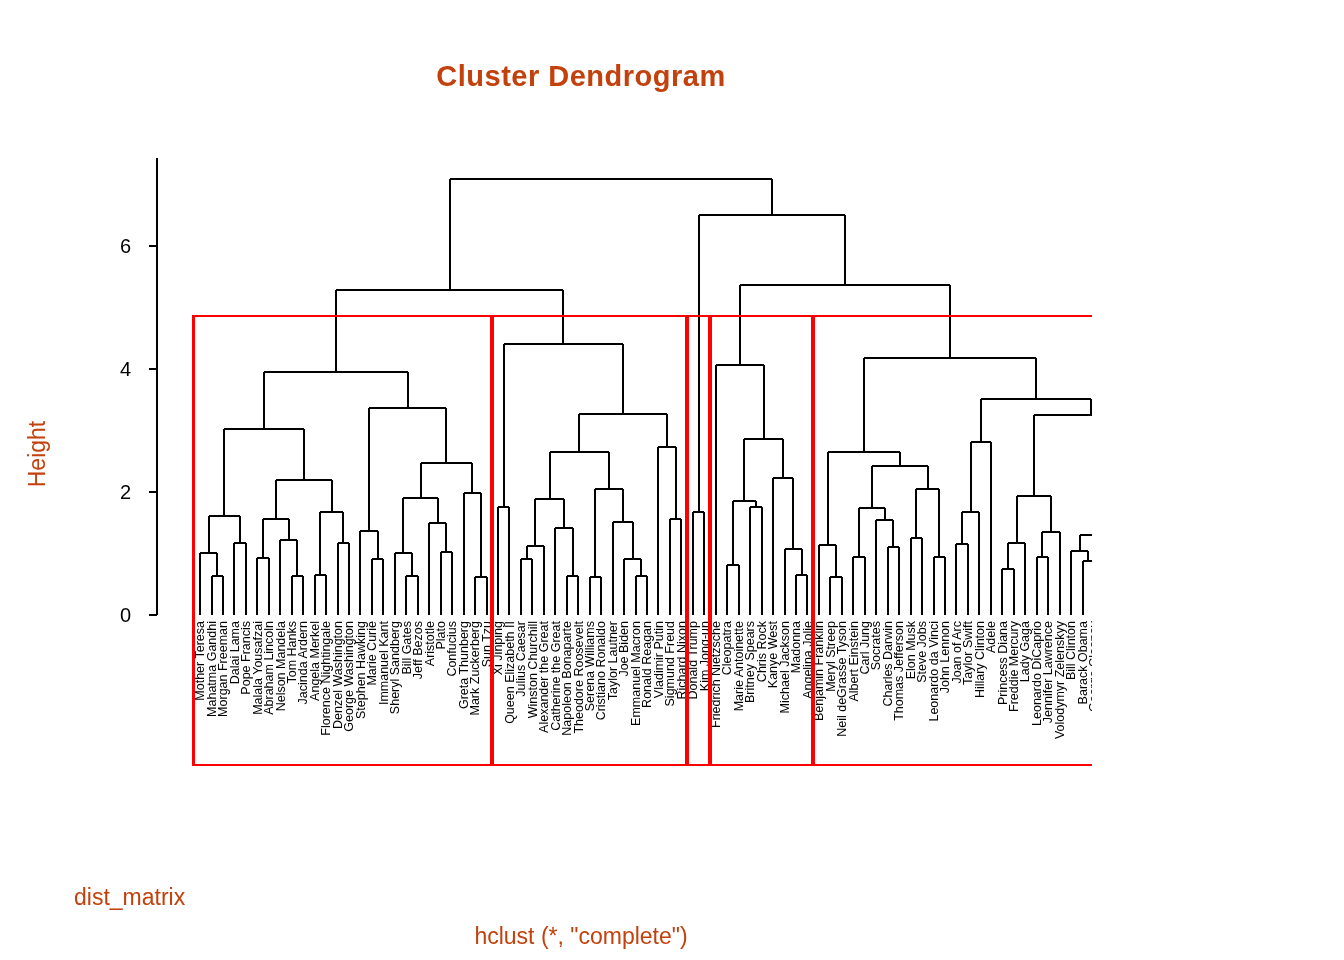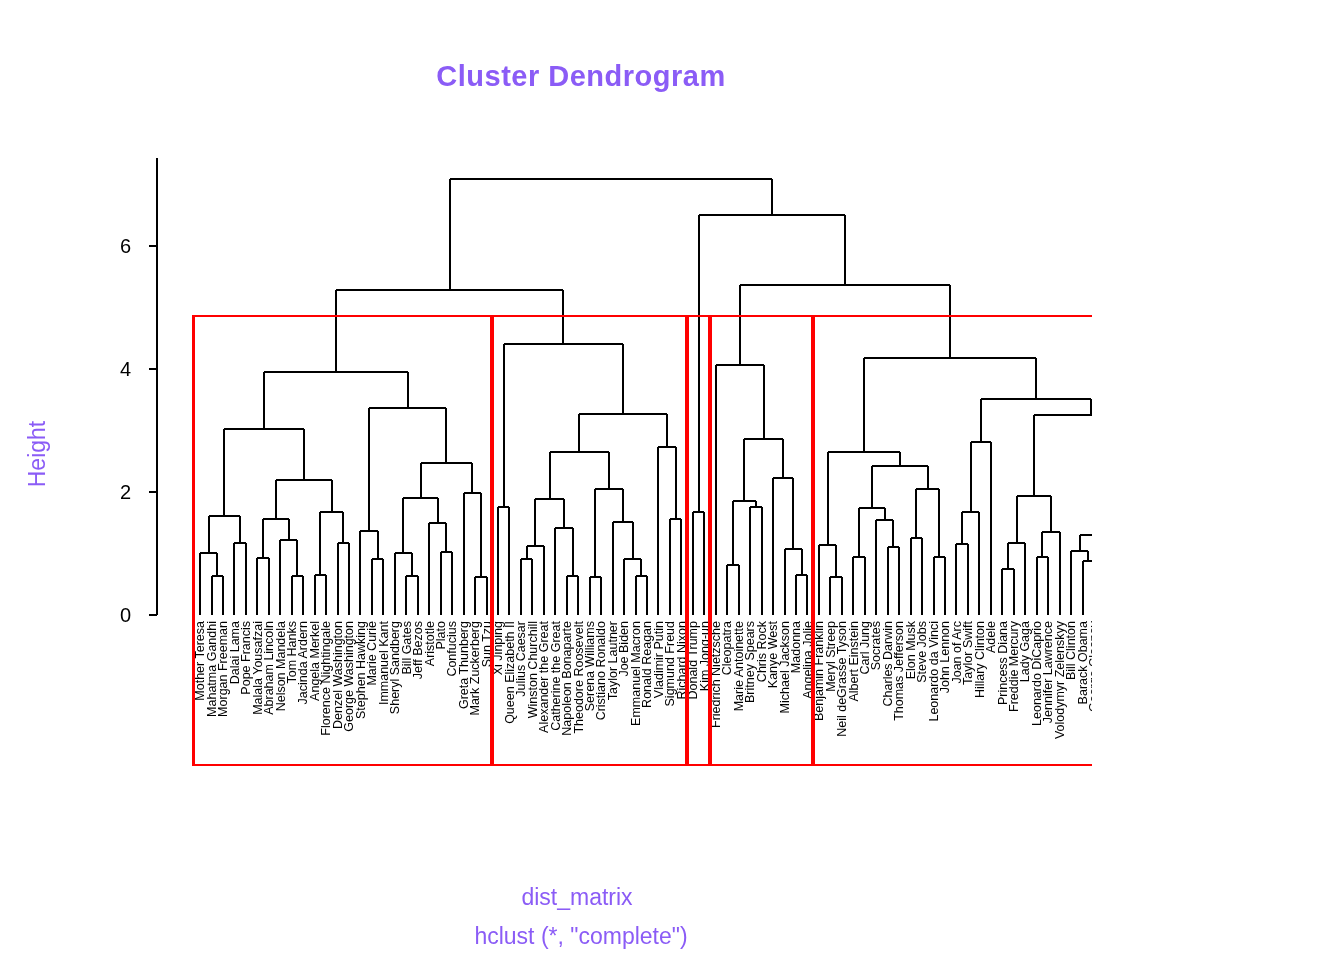--- a/index.html
+++ b/index.html
@@ -1,22 +1,22 @@
 <!DOCTYPE html>
 <html><head>
 <meta charset="utf-8">
 <style>
   html,body{margin:0;padding:0;background:#ffffff;}
   #stage{position:relative;width:1092px;height:960px;background:#ffffff;overflow:hidden;
-         font-family:"Liberation Sans",sans-serif;color:#8b5cf6;}
+         font-family:"Liberation Sans",sans-serif;color:#c2410c;}
   #title{position:absolute;left:70px;right:0;top:60px;text-align:center;
          font-size:29px;font-weight:bold;letter-spacing:0.5px;}
   #ylab{position:absolute;left:-12px;top:440px;width:100px;height:28px;text-align:center;
         font-size:23px;transform:rotate(-90deg);}
-  #cap1{position:absolute;left:62px;right:0;top:884px;text-align:center;font-size:23px;}
+  #cap1{position:absolute;left:74px;right:0;top:884px;text-align:left;font-size:23px;}
   #cap2{position:absolute;left:70px;right:0;top:923px;text-align:center;font-size:23px;}
   svg{position:absolute;left:0;top:0;}
 </style>
 </head>
 <body>
 
 <div id="stage">
   <div id="title">Cluster Dendrogram</div>
   <div id="ylab">Height</div>
   <svg id="plot" width="1344" height="960">

